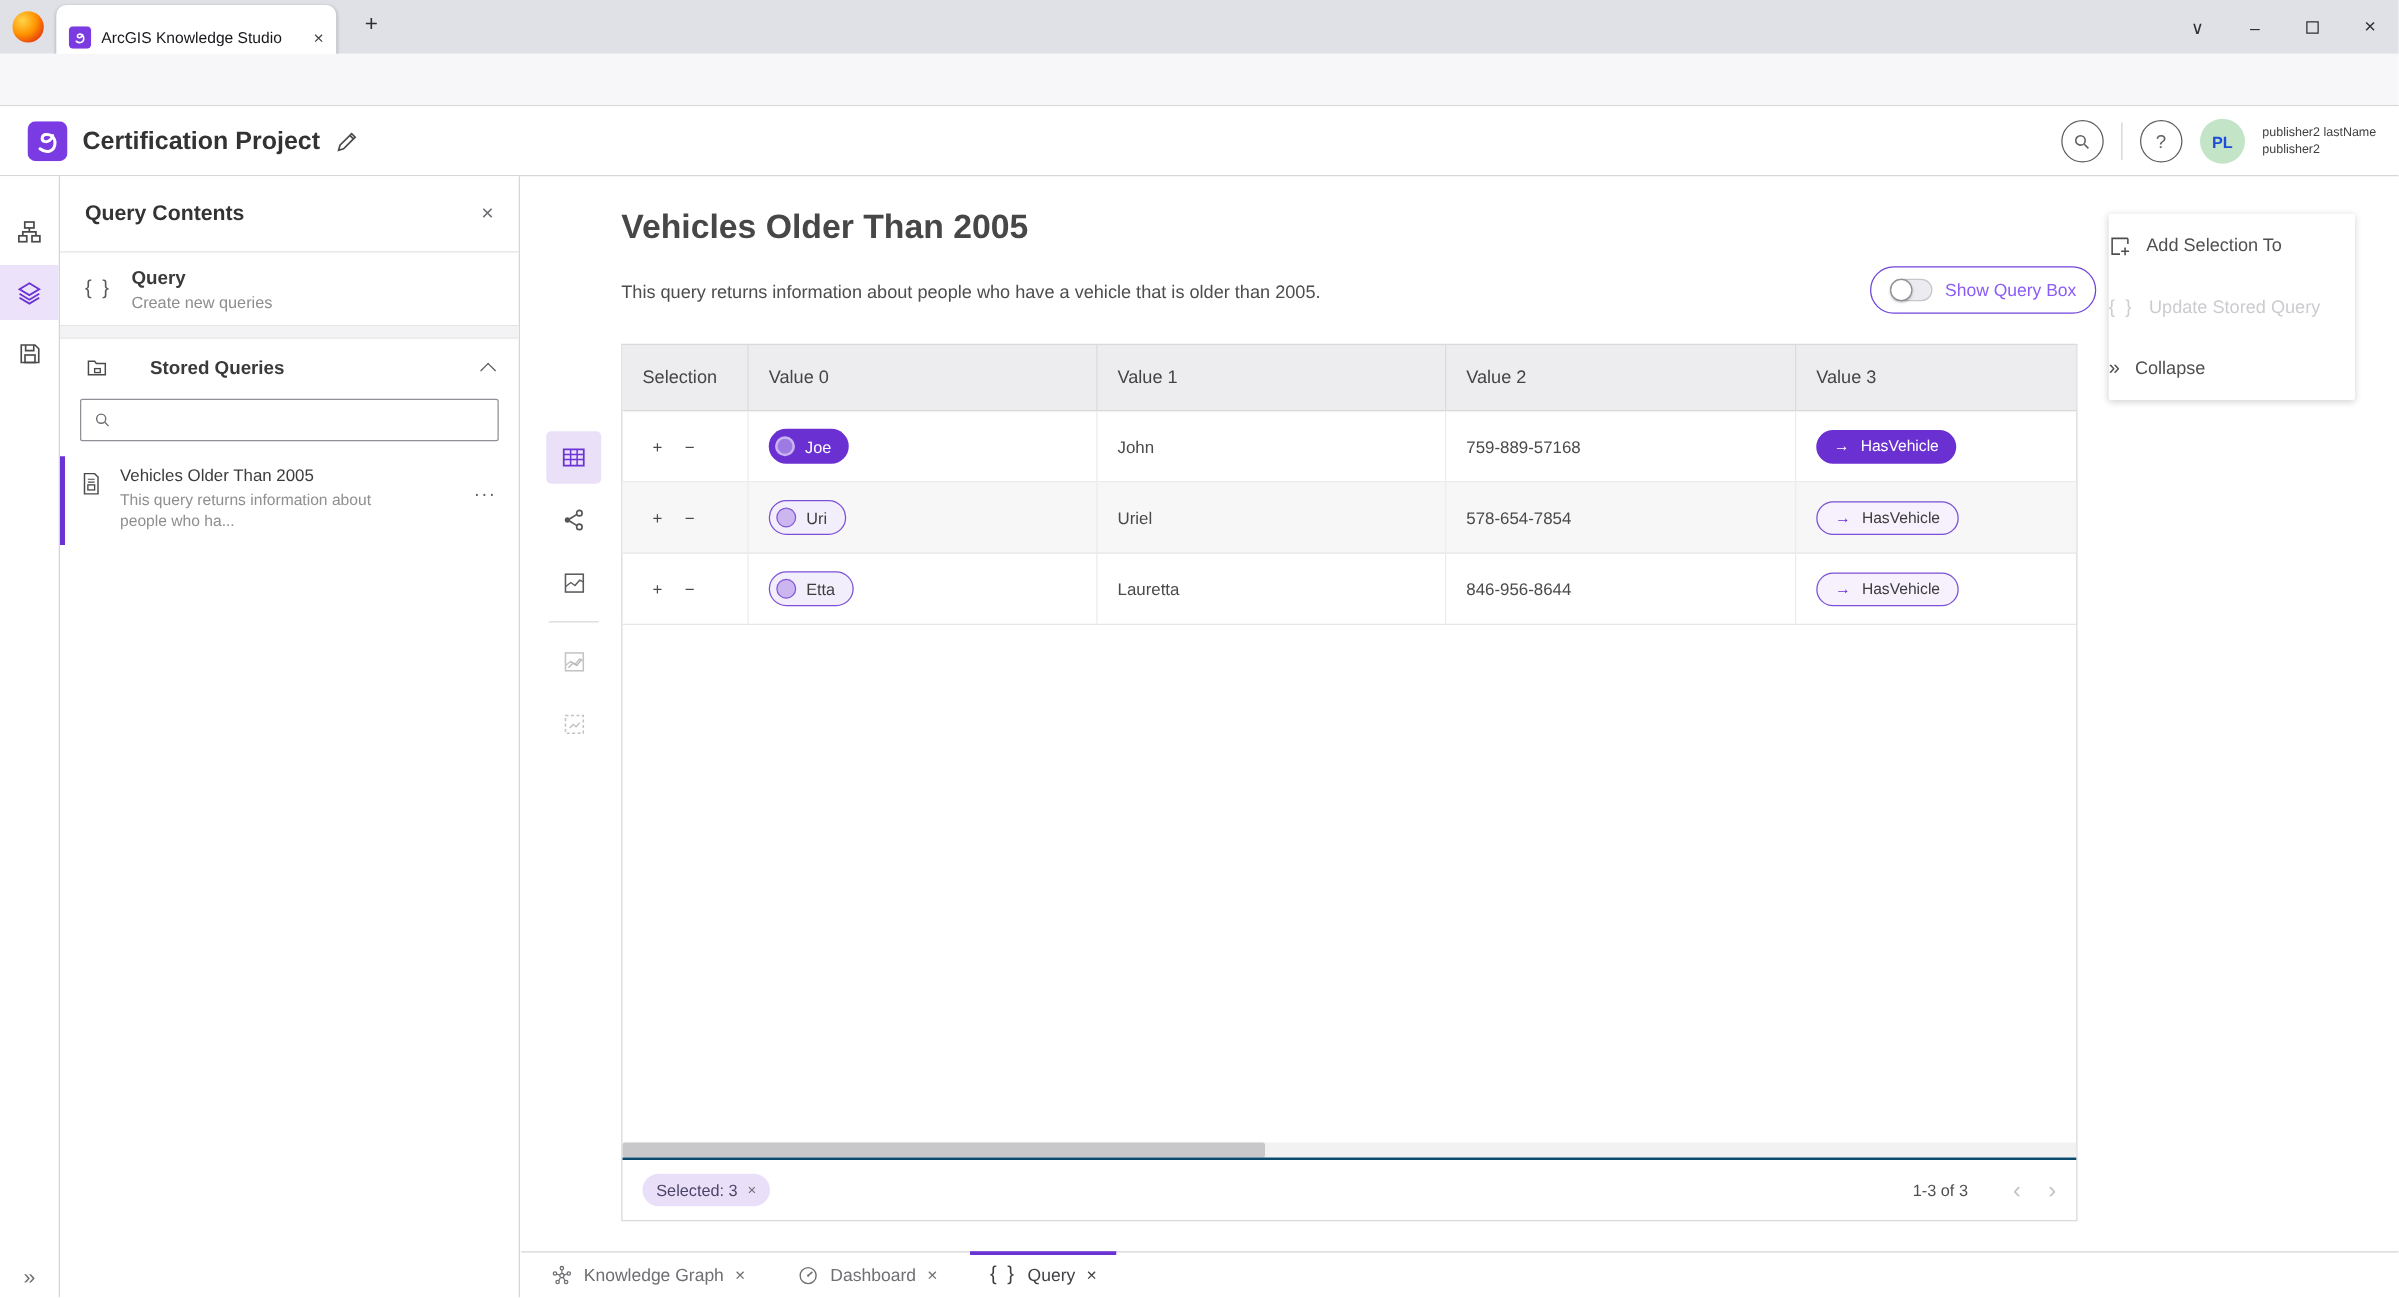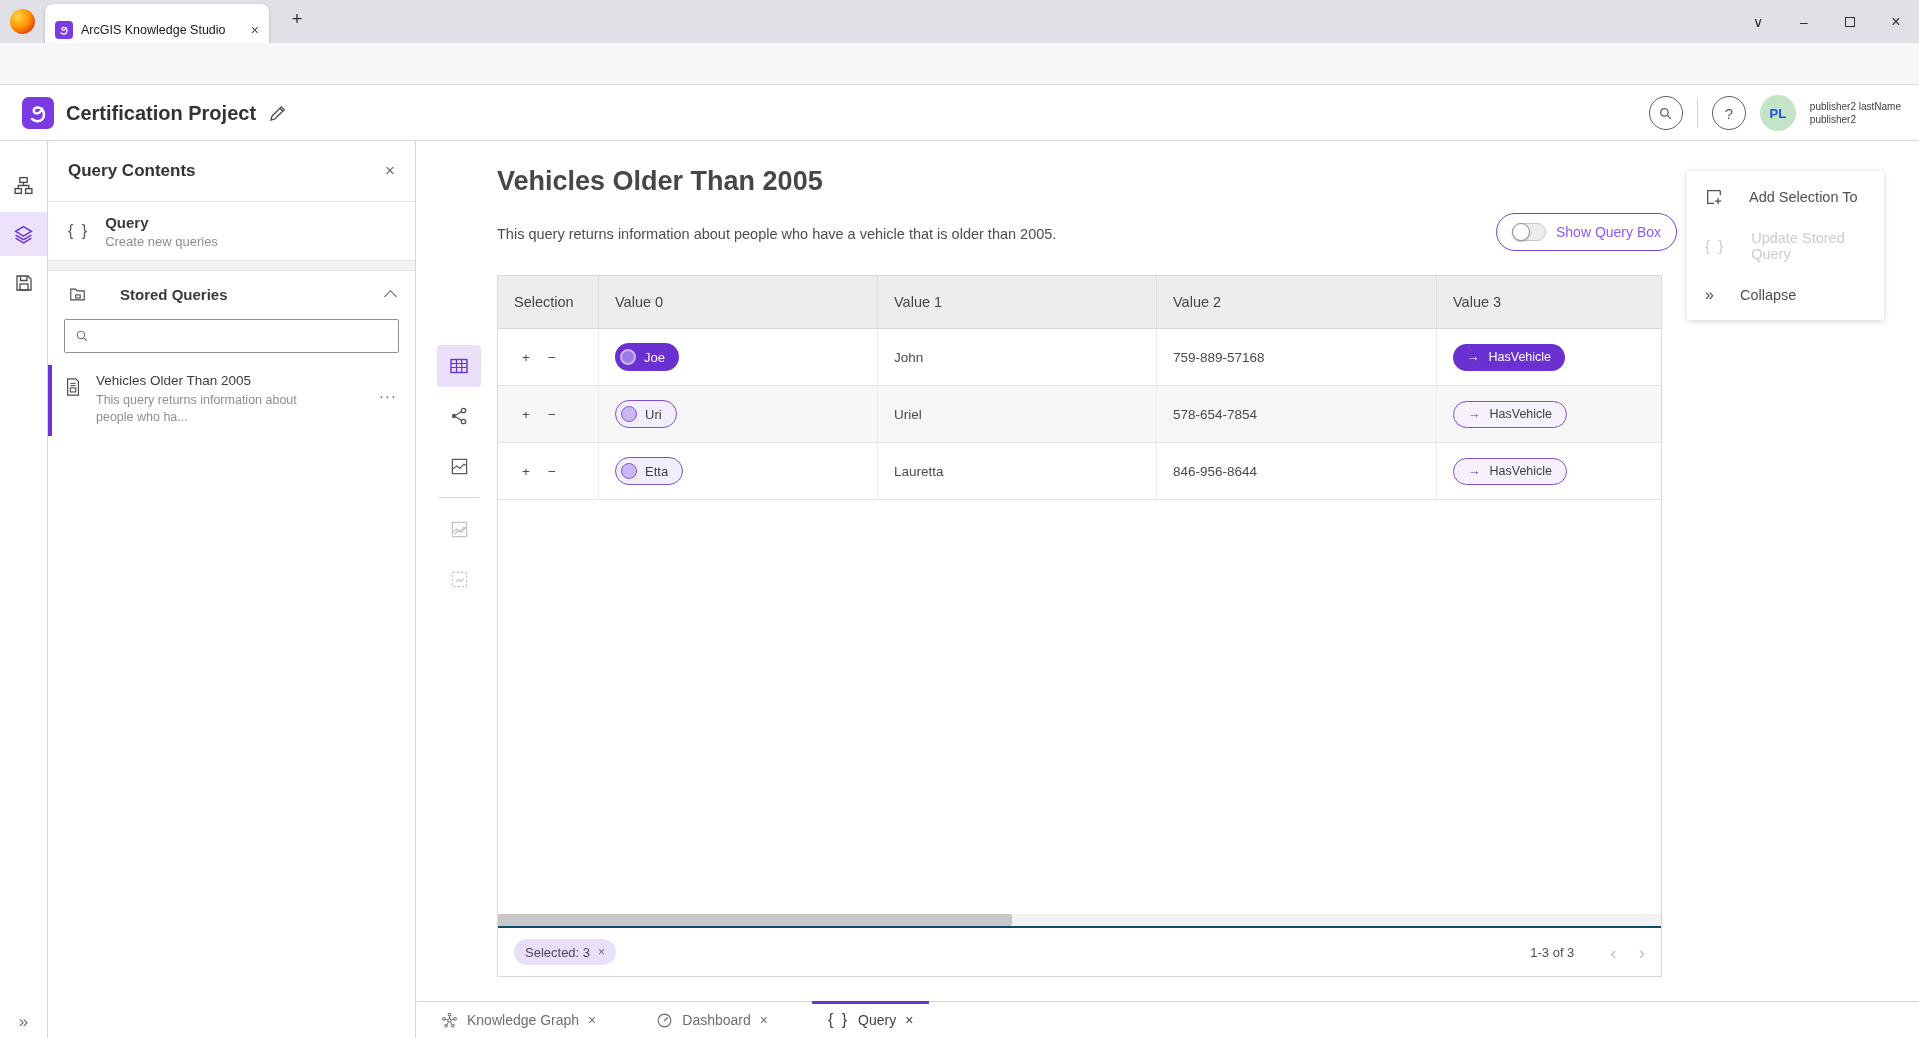--- a/index.html
+++ b/index.html
@@ -115,29 +115,29 @@
   .cfooter { position:absolute; left:0; right:0; bottom:0; height:50px; border-top:2px solid #0c4a6e; display:flex; align-items:center; padding:0 16px; }
   .chip { display:inline-flex; align-items:center; gap:8px; height:26px; background:#eadff8; border-radius:14px; padding:0 11px; font-size:13px; color:#4a4466; }
   .chip .x { color:#6e6e78; font-size:12px; }
   .pager { margin-left:auto; display:flex; align-items:center; gap:22px; }
   .pager .rng { font-size:13px; color:#4f4f4f; margin-right:14px; }
   .pgch { font-size:19px; color:#c2c2c6; line-height:1; }
 
   
   .ctxmenu { position:absolute; left:1687px; top:171px; width:197px; background:#fff; border-radius:2px;
              box-shadow:0 1px 6px rgba(0,0,0,.18); padding:1px 0; }
-  .mitem { height:49px; display:flex; align-items:center; gap:26px; padding-left:18px; font-size:14.5px; color:#4f4f4f; }
+  .mitem { height:49px; display:flex; align-items:center; gap:12px; font-size:14.5px; color:#4f4f4f; }
   .mitem.disabled { color:#cbcbd0; }
   .mitem .braces { font-size:15px; }
   .mitem.disabled .braces { color:#cbcbd0; }
   .mitem .guill { font-size:16px; color:#4f4f4f; }
 
   
   .tabbar { position:absolute; left:417px; top:1001px; width:1502px; height:37px; background:#fff; border-top:1px solid #d5d5d5;
-            display:flex; align-items:stretch; padding-left:8px; gap:28px; }
+            display:flex; align-items:stretch; padding-left:8px; gap:10px; }
   .btab { position:relative; display:flex; align-items:center; gap:9px; padding:0 16px; font-size:14px; color:#6e6e73; }
   .btab .x { font-size:14px; color:#6e6e73; }
   .btab.active { color:#3f3f44; }
   .btab.active .x { color:#3f3f44; }
   .btab.active .braces { color:#3f3f44; }
   .btab .indicator { position:absolute; top:-1px; left:0; right:0; height:3px; background:#6b32d4; }
 
   svg { display:block; }
 </style>
 </head>

